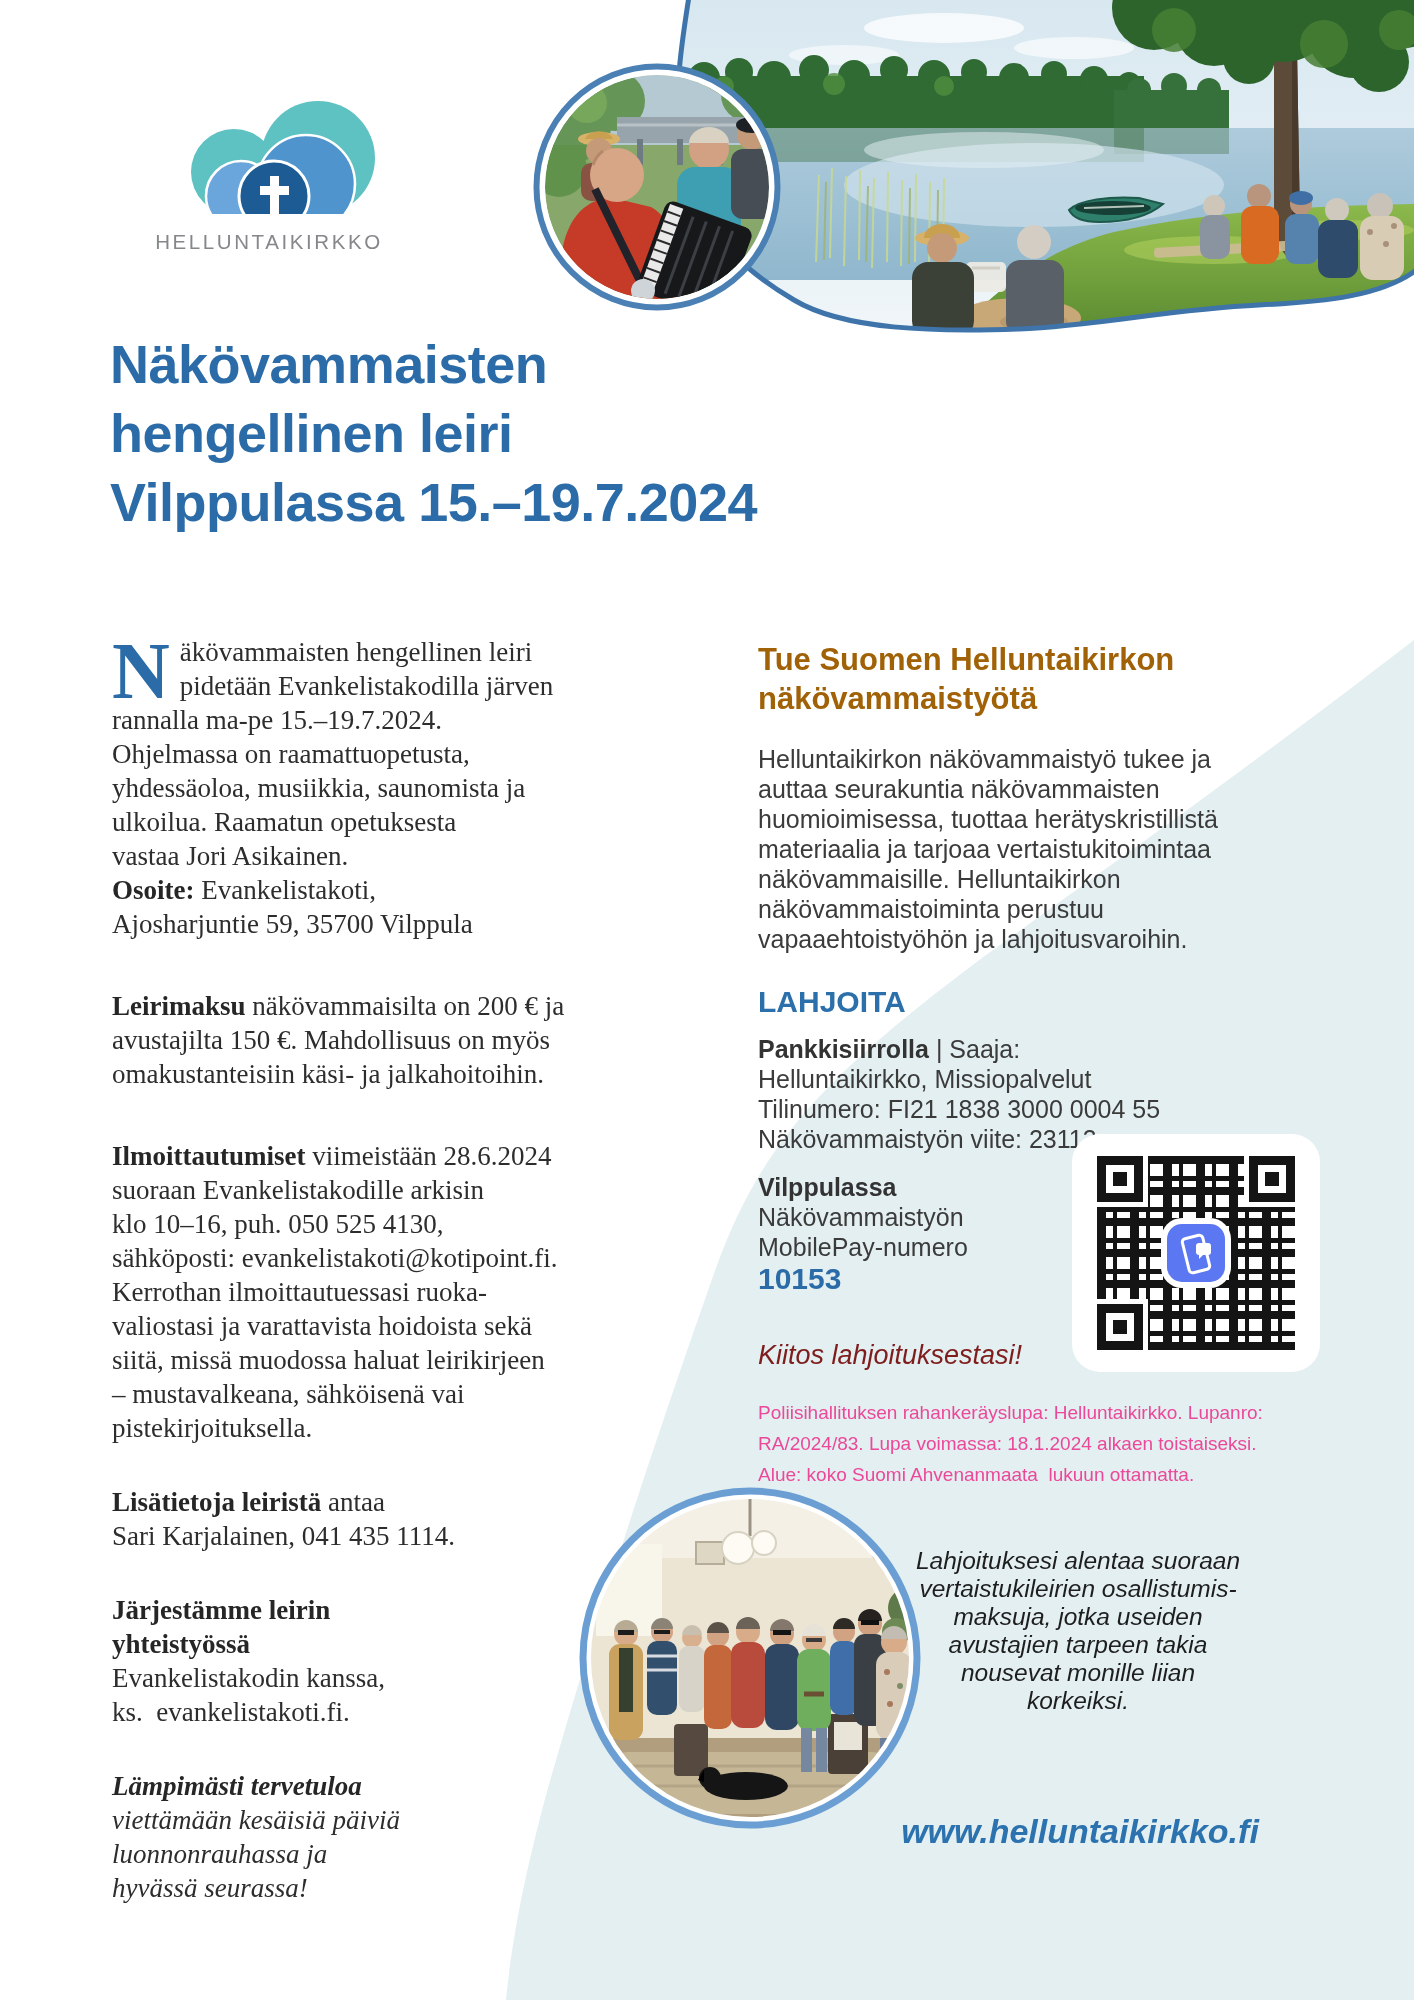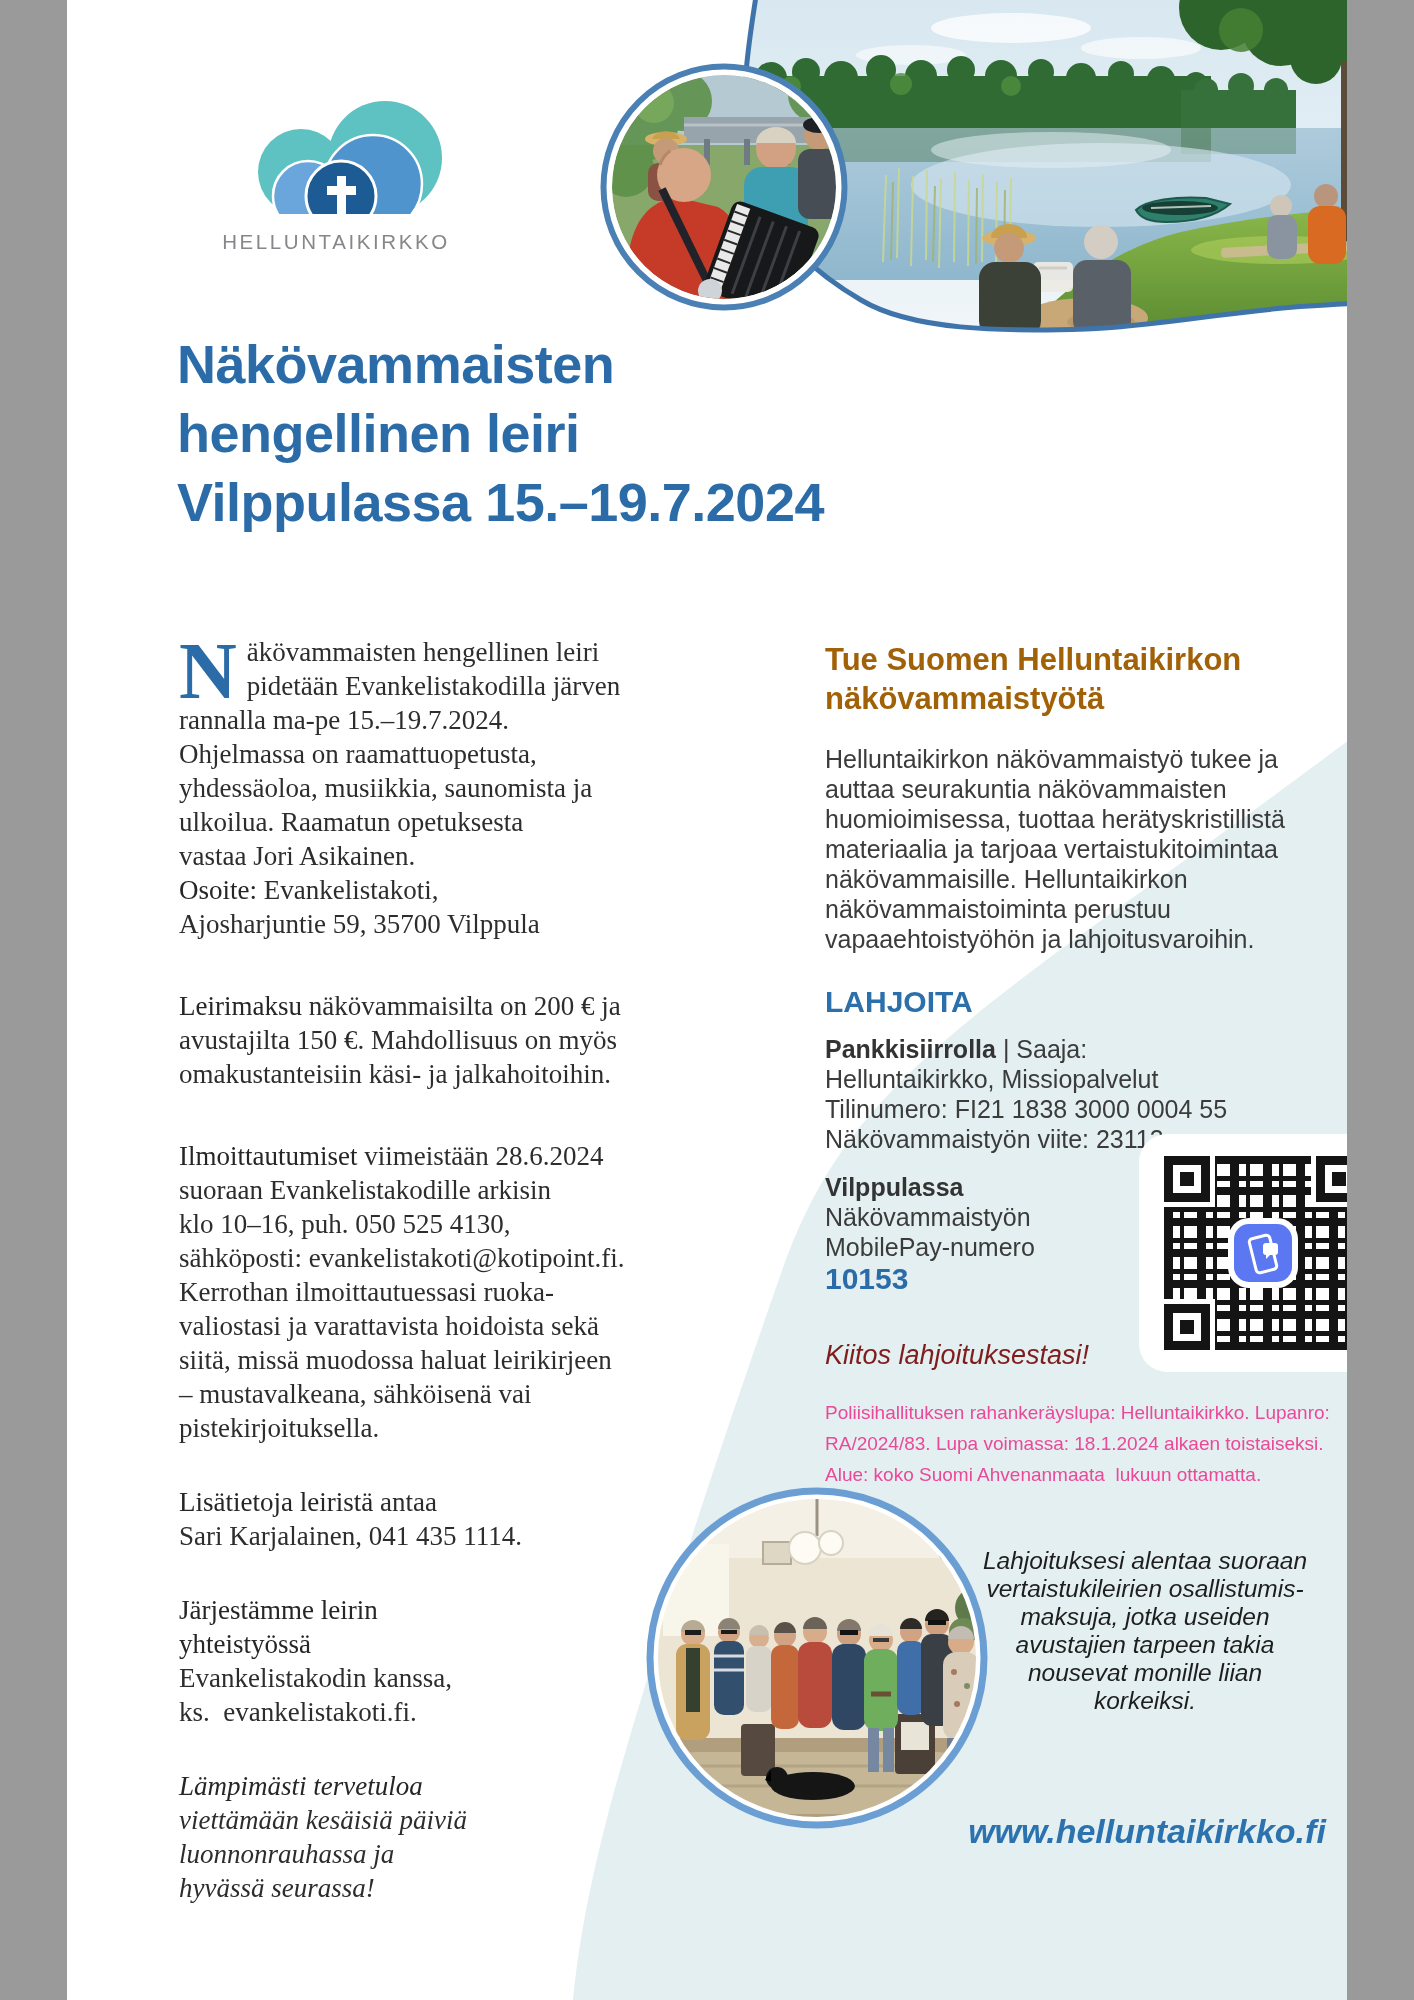--- a/index.html
+++ b/index.html
@@ -1,37 +1,37 @@
 <!DOCTYPE html>
 <html><head>
 <meta charset="utf-8">
 <style>
   html,body{margin:0;padding:0;background:#9a9a9a;}
-  .page{position:relative;width:1280px;height:2000px;background:#ffffff;overflow:hidden;
+  .page{position:relative;width:1414px;height:2000px;background:#ffffff;overflow:hidden;
         font-family:"Liberation Sans",sans-serif;margin:0 auto;}
   .pre{white-space:pre-line;}
 
   
   .blob{position:absolute;left:0;top:0;}
 
   
   .logo{position:absolute;left:146px;top:96px;width:246px;}
   .logo-text{margin-top:8px;text-align:center;font-size:20.5px;letter-spacing:2.6px;
              color:#85878a;font-weight:400;}
 
   
   .title{position:absolute;left:110px;top:330px;width:660px;margin:0;
          font-size:54px;line-height:69px;font-weight:700;color:#2b6ca8;letter-spacing:-0.5px;}
 
   
   .col-left{position:absolute;left:112px;top:601px;width:468px;color:#2d2d2d;
             font-family:"Liberation Serif",serif;font-size:27px;line-height:34px;}
   .col-left p{margin:0 0 48px 0;}
   .col-left p.tight{margin-bottom:40px;}
-  .col-left strong{font-weight:400;color:#262626;margin-top:20px;}
+  .col-left strong{font-weight:700;color:#262626;margin-top:20px;}
   .dropcap{float:left;font-size:80px;line-height:60px;font-weight:700;color:#2b6ca8;
            padding:6px 10px 0 0;font-family:"Liberation Serif",serif;}
   .italic, .italic strong{font-style:italic;}
 
   
   .col-right{position:absolute;left:758px;top:640px;width:580px;color:#3b3b3b;}
   .col-right h2{margin:0;font-size:31px;line-height:39px;font-weight:700;color:#a16207;}
   .col-right h3{margin:30px 0 0 0;font-size:30px;line-height:36px;font-weight:700;color:#2b6fab;}
   .support-body{margin:26px 0 0 0;font-size:25px;line-height:30px;}
   .bank{margin:14px 0 0 0;font-size:25px;line-height:30px;}

